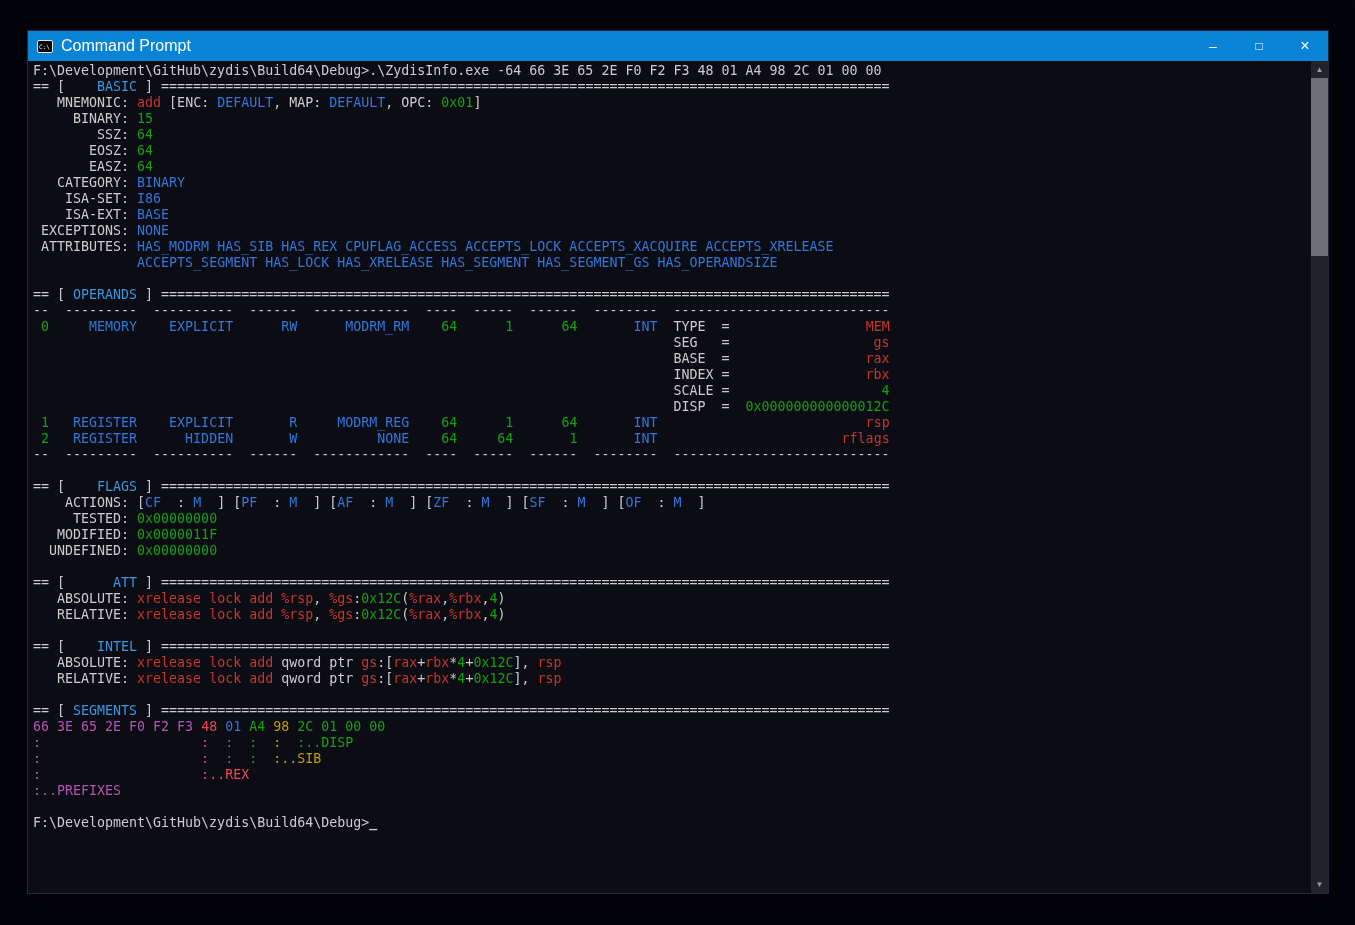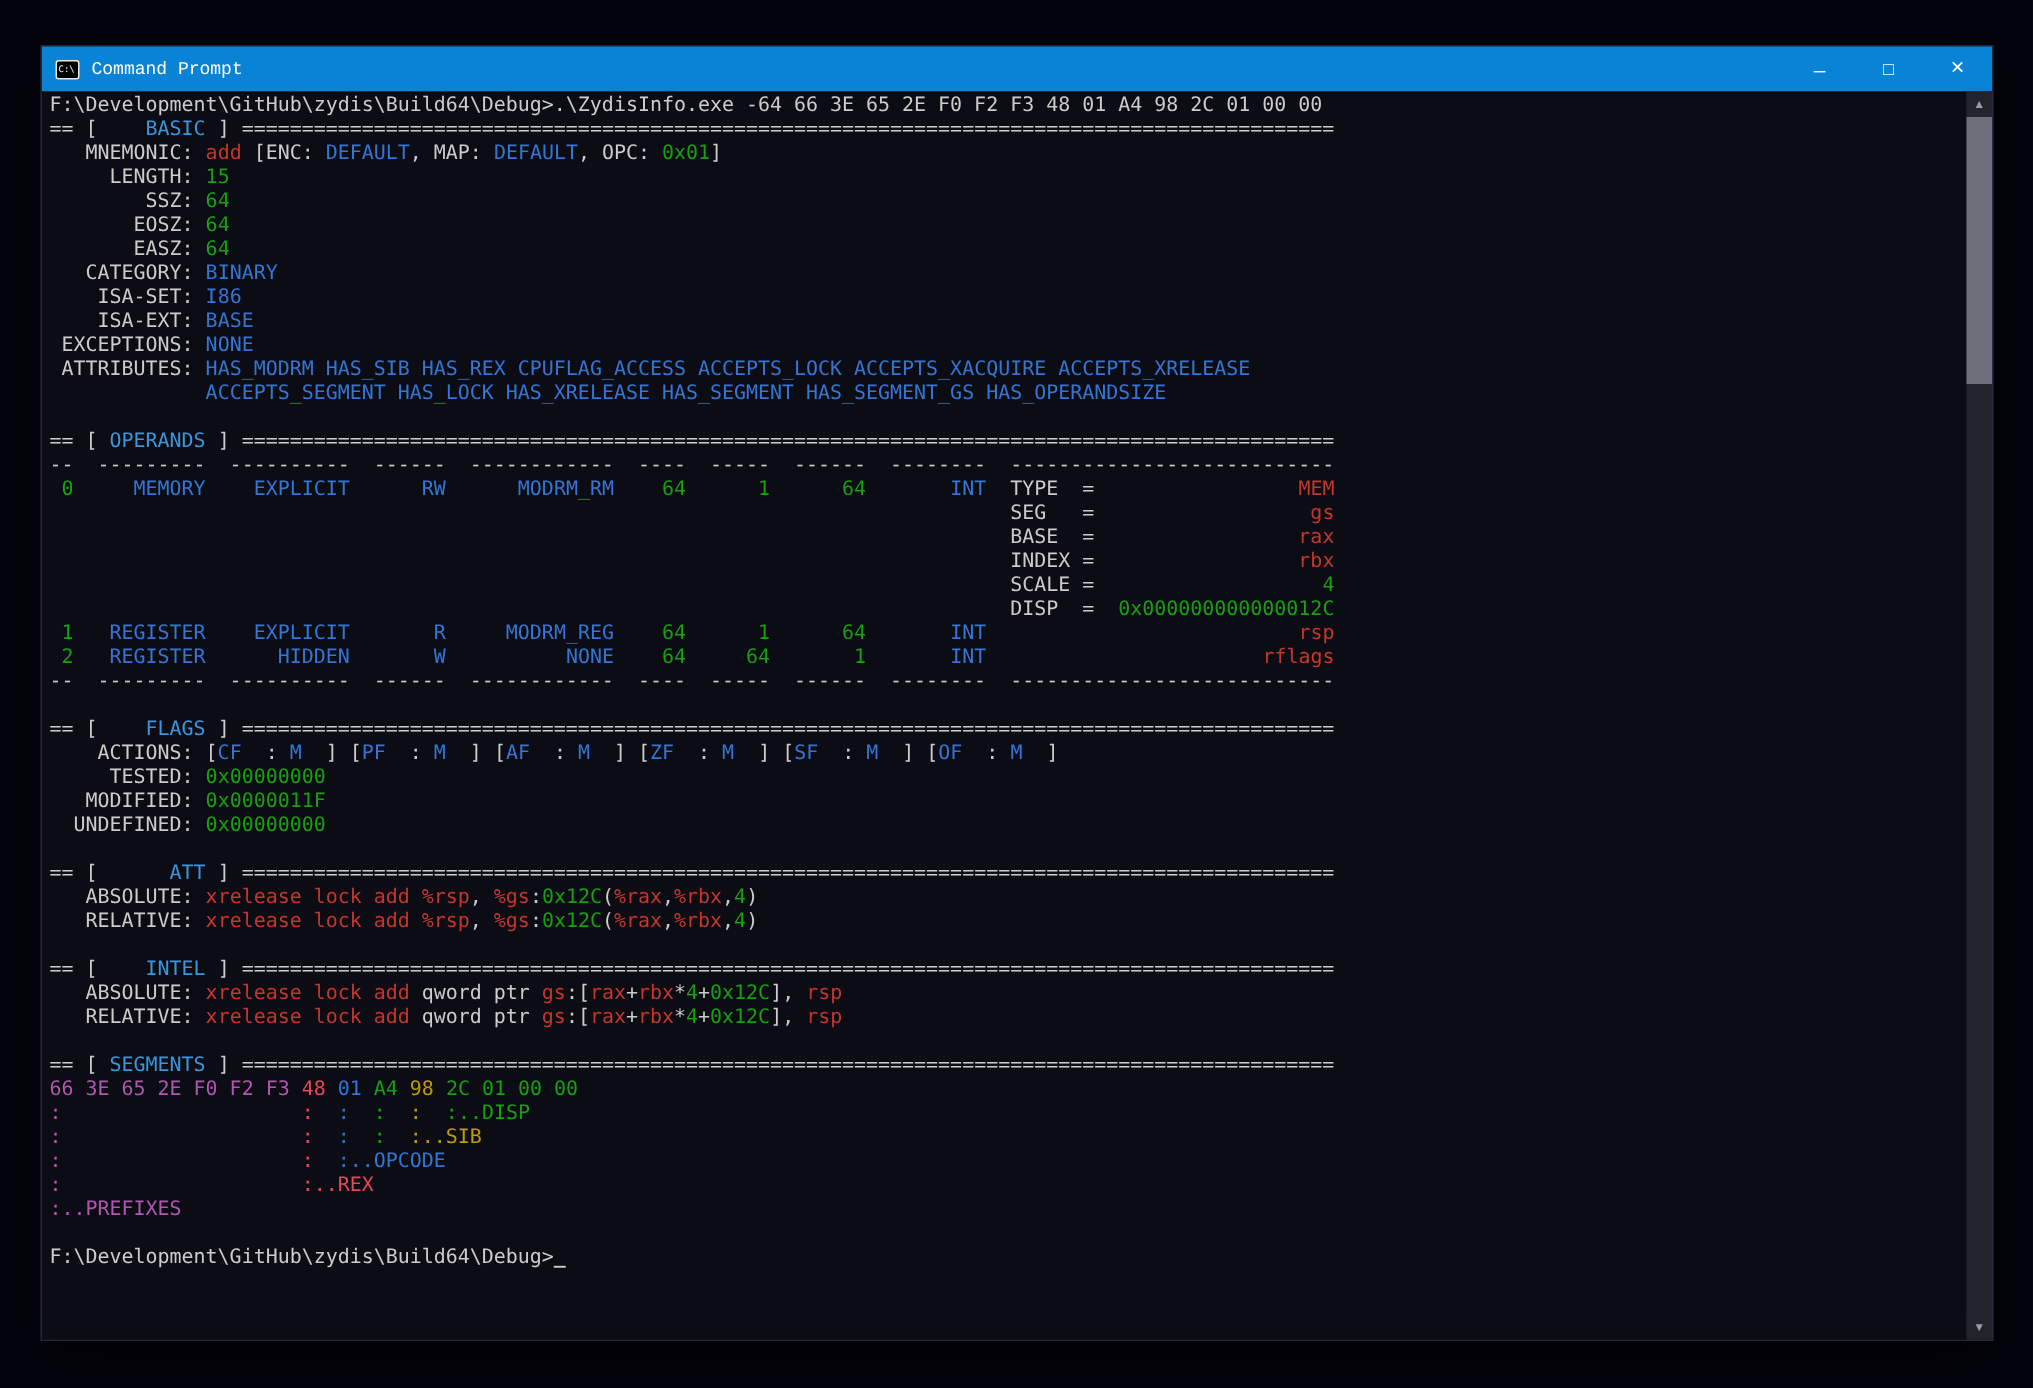--- a/index.html
+++ b/index.html
@@ -17,21 +17,21 @@
   .titlebar {
     position:absolute; top:0; left:0; right:0; height:30px;
     background:var(--titlebar); display:flex; align-items:center; justify-content:space-between;
   }
   .titlebar-left { display:flex; align-items:center; gap:8px; padding-left:9px; }
   .cmd-icon {
     width:16px; height:13px; background:#000; border:1px solid #e8e8e8; border-radius:2px;
     color:#fff; font-size:6px; line-height:11px; text-align:left; padding-left:1px;
     font-family:"DejaVu Sans Mono",monospace; overflow:hidden;
   }
-  .title-text { color:var(--title_fg); font-size:12px;font-family:Liberation Mono, monospace; }
+  .title-text { color:var(--title_fg); font-size:16px; }
   .titlebar-controls { display:flex; height:30px; }
   .ctrl { width:46px; height:30px; display:flex; align-items:center; justify-content:center;
           color:var(--title_fg); font-size:14px; cursor:default; }
   .ctrl.max { font-size:12px; }
   .ctrl.close { font-size:16px; }
 
   .console {
     position:absolute; top:30px; left:0; right:17px; bottom:0;
     background:var(--console_bg); overflow:hidden; padding:2px 0 0 5px;
     font-family:"DejaVu Sans Mono","Liberation Mono",monospace;
@@ -75,21 +75,21 @@
         <div class="ctrl min">–</div>
         <div class="ctrl max">□</div>
         <div class="ctrl close">×</div>
       </div>
     </div>
 
     <div class="console">
         <div class="line"><span class="seg-w">F:\Development\GitHub\zydis\Build64\Debug&gt;.\ZydisInfo.exe -64 66 3E 65 2E F0 F2 F3 48 01 A4 98 2C 01 00 00</span></div>
         <div class="line"><span class="seg-w">== [ </span><span class="seg-c">   BASIC</span><span class="seg-w"> ] ===========================================================================================</span></div>
         <div class="line"><span class="seg-w">   MNEMONIC: </span><span class="seg-r">add</span><span class="seg-w"> [ENC: </span><span class="seg-b">DEFAULT</span><span class="seg-w">, MAP: </span><span class="seg-b">DEFAULT</span><span class="seg-w">, OPC: </span><span class="seg-g">0x01</span><span class="seg-w">]</span></div>
-        <div class="line"><span class="seg-w">     LENGTH: </span><span class="seg-g">15</span></div>
+        <div class="line"><span class="seg-w">     BINARY: </span><span class="seg-g">15</span></div>
         <div class="line"><span class="seg-w">        SSZ: </span><span class="seg-g">64</span></div>
         <div class="line"><span class="seg-w">       EOSZ: </span><span class="seg-g">64</span></div>
         <div class="line"><span class="seg-w">       EASZ: </span><span class="seg-g">64</span></div>
         <div class="line"><span class="seg-w">   CATEGORY: </span><span class="seg-b">BINARY</span></div>
         <div class="line"><span class="seg-w">    ISA-SET: </span><span class="seg-b">I86</span></div>
         <div class="line"><span class="seg-w">    ISA-EXT: </span><span class="seg-b">BASE</span></div>
         <div class="line"><span class="seg-w"> EXCEPTIONS: </span><span class="seg-b">NONE</span></div>
         <div class="line"><span class="seg-w"> ATTRIBUTES: </span><span class="seg-b">HAS_MODRM HAS_SIB HAS_REX CPUFLAG_ACCESS ACCEPTS_LOCK ACCEPTS_XACQUIRE ACCEPTS_XRELEASE</span></div>
         <div class="line"><span class="seg-w">             </span><span class="seg-b">ACCEPTS_SEGMENT HAS_LOCK HAS_XRELEASE HAS_SEGMENT HAS_SEGMENT_GS HAS_OPERANDSIZE</span></div>
         <div class="line"></div>
@@ -116,21 +116,20 @@
         <div class="line"><span class="seg-w">   RELATIVE: </span><span class="seg-r">xrelease lock add %rsp</span><span class="seg-w">, </span><span class="seg-r">%gs</span><span class="seg-w">:</span><span class="seg-g">0x12C</span><span class="seg-w">(</span><span class="seg-r">%rax</span><span class="seg-w">,</span><span class="seg-r">%rbx</span><span class="seg-w">,</span><span class="seg-g">4</span><span class="seg-w">)</span></div>
         <div class="line"></div>
         <div class="line"><span class="seg-w">== [ </span><span class="seg-c">   INTEL</span><span class="seg-w"> ] ===========================================================================================</span></div>
         <div class="line"><span class="seg-w">   ABSOLUTE: </span><span class="seg-r">xrelease lock add</span><span class="seg-w"> qword ptr </span><span class="seg-r">gs</span><span class="seg-w">:[</span><span class="seg-r">rax</span><span class="seg-w">+</span><span class="seg-r">rbx</span><span class="seg-w">*</span><span class="seg-g">4</span><span class="seg-w">+</span><span class="seg-g">0x12C</span><span class="seg-w">], </span><span class="seg-r">rsp</span></div>
         <div class="line"><span class="seg-w">   RELATIVE: </span><span class="seg-r">xrelease lock add</span><span class="seg-w"> qword ptr </span><span class="seg-r">gs</span><span class="seg-w">:[</span><span class="seg-r">rax</span><span class="seg-w">+</span><span class="seg-r">rbx</span><span class="seg-w">*</span><span class="seg-g">4</span><span class="seg-w">+</span><span class="seg-g">0x12C</span><span class="seg-w">], </span><span class="seg-r">rsp</span></div>
         <div class="line"></div>
         <div class="line"><span class="seg-w">== [ </span><span class="seg-c">SEGMENTS</span><span class="seg-w"> ] ===========================================================================================</span></div>
         <div class="line"><span class="seg-m">66 3E 65 2E F0 F2 F3 </span><span class="seg-p">48 </span><span class="seg-b">01 </span><span class="seg-g">A4 </span><span class="seg-y">98 </span><span class="seg-g">2C 01 00 00</span></div>
         <div class="line"><span class="seg-m">:</span><span class="seg-p">                    :</span><span class="seg-b">  :</span><span class="seg-g">  :</span><span class="seg-y">  :</span><span class="seg-g">  :..DISP</span></div>
         <div class="line"><span class="seg-m">:</span><span class="seg-p">                    :</span><span class="seg-b">  :</span><span class="seg-g">  :</span><span class="seg-y">  :..SIB</span></div>
-        <div class="line"><span class="seg-m">:</span><span class="seg-p">                    :</span><span class="seg-b">  :..OPCODE</span></div>
         <div class="line"><span class="seg-m">:</span><span class="seg-p">                    :..REX</span></div>
         <div class="line"><span class="seg-m">:..PREFIXES</span></div>
         <div class="line"></div>
         <div class="line"><span class="seg-w">F:\Development\GitHub\zydis\Build64\Debug&gt;</span><span class="seg-cursor">_</span></div>
       </div>
 
     <div class="scrollbar">
       <div class="sb-btn">▲</div>
       <div class="sb-track">
         <div class="sb-thumb"></div>

